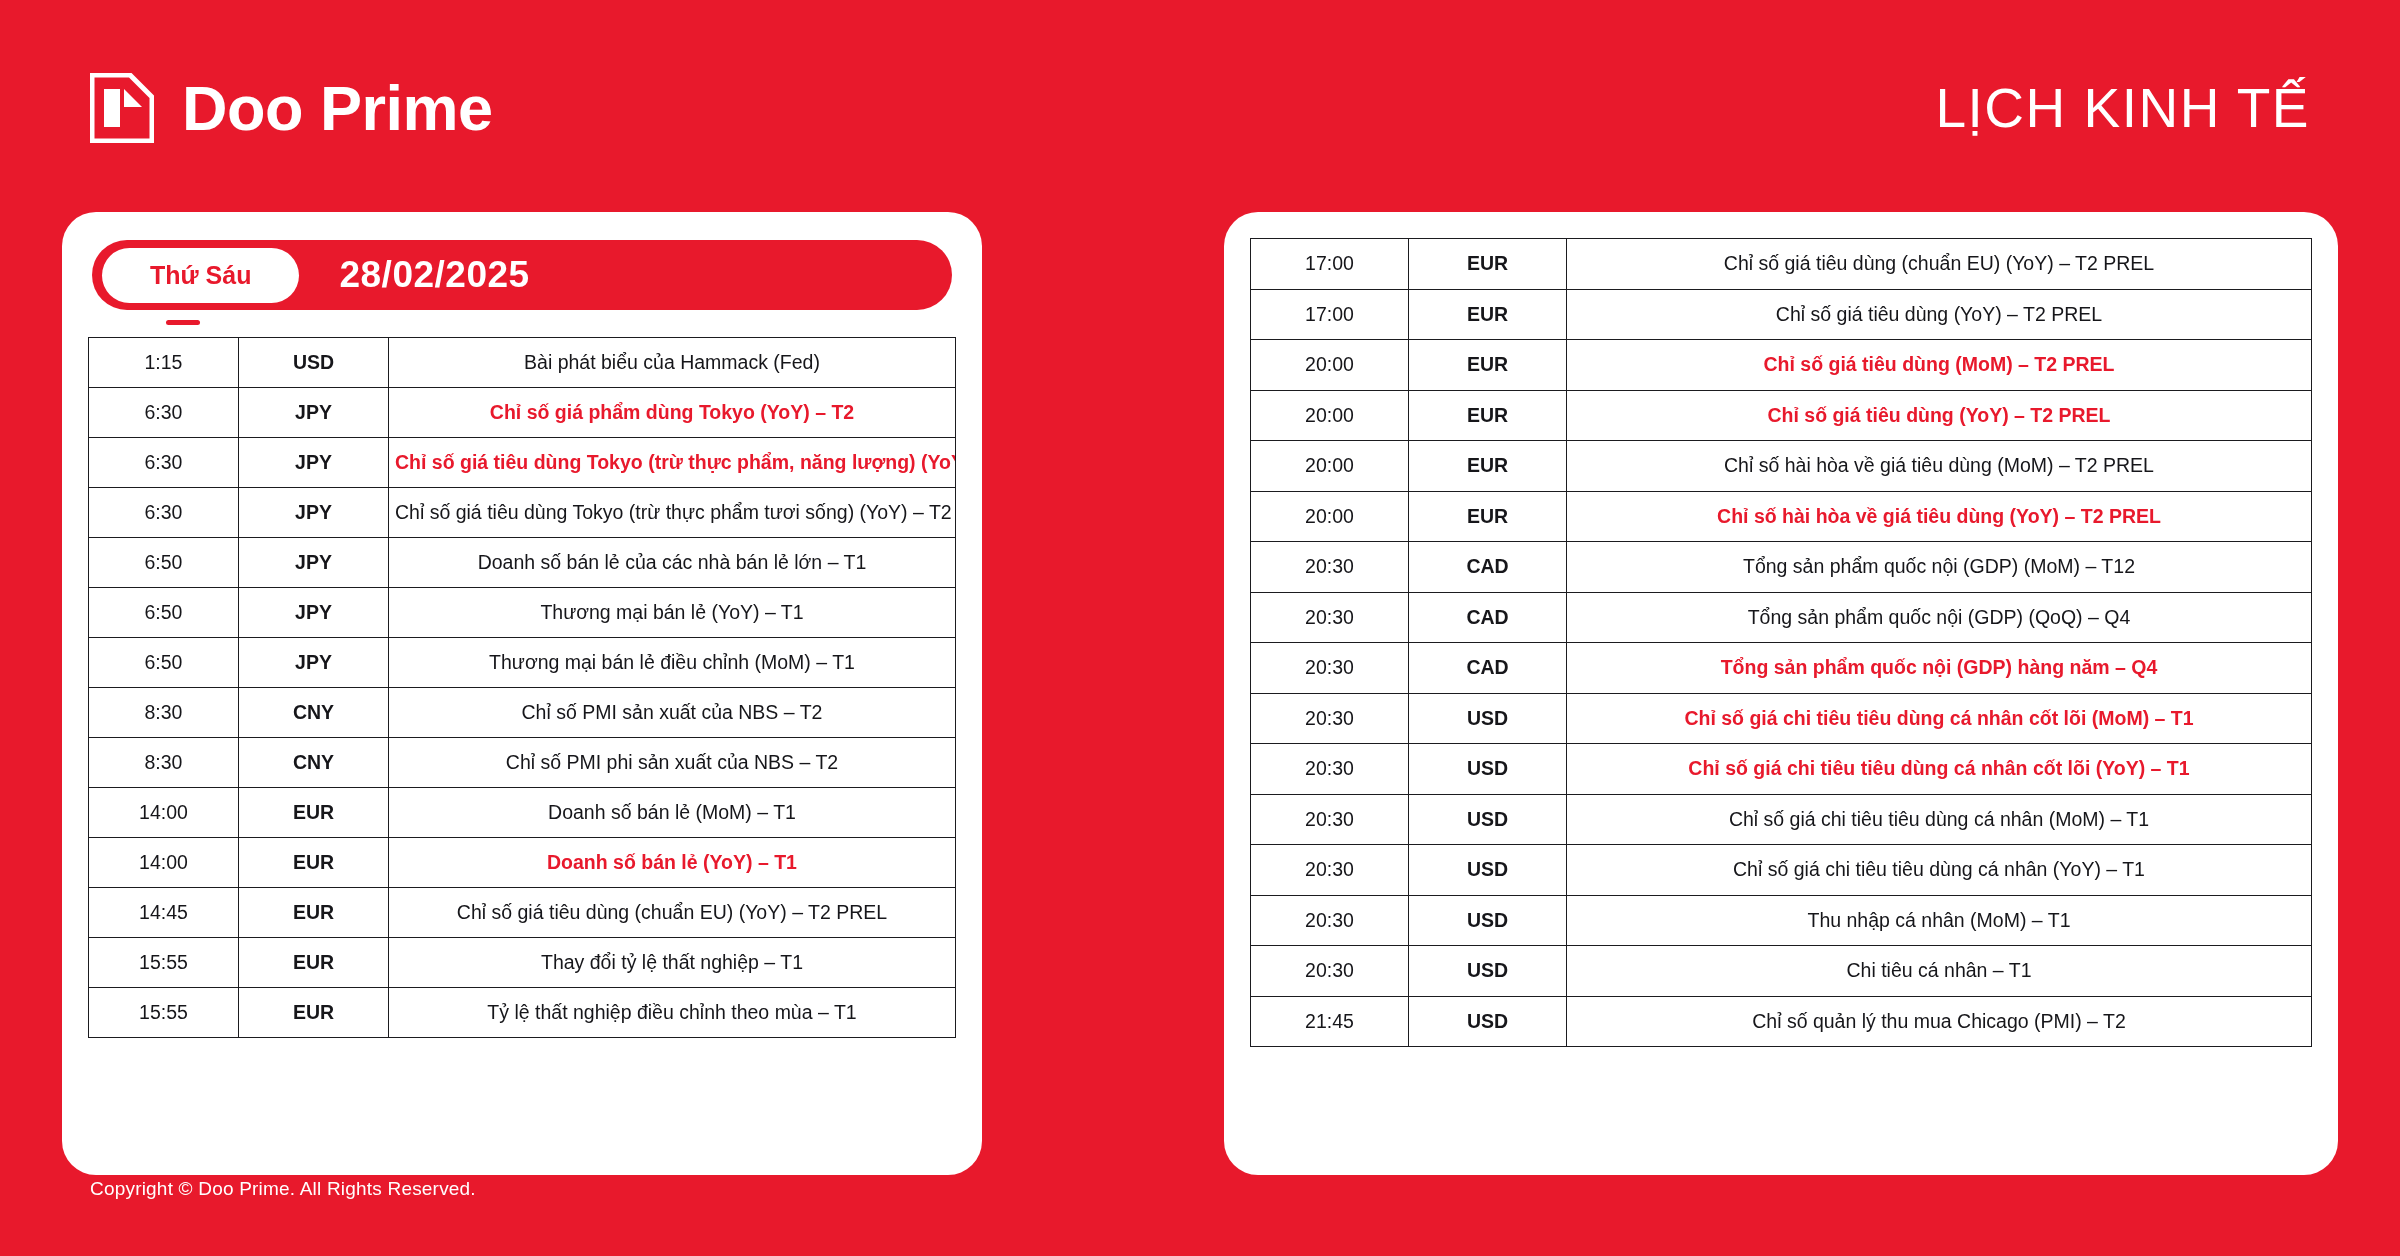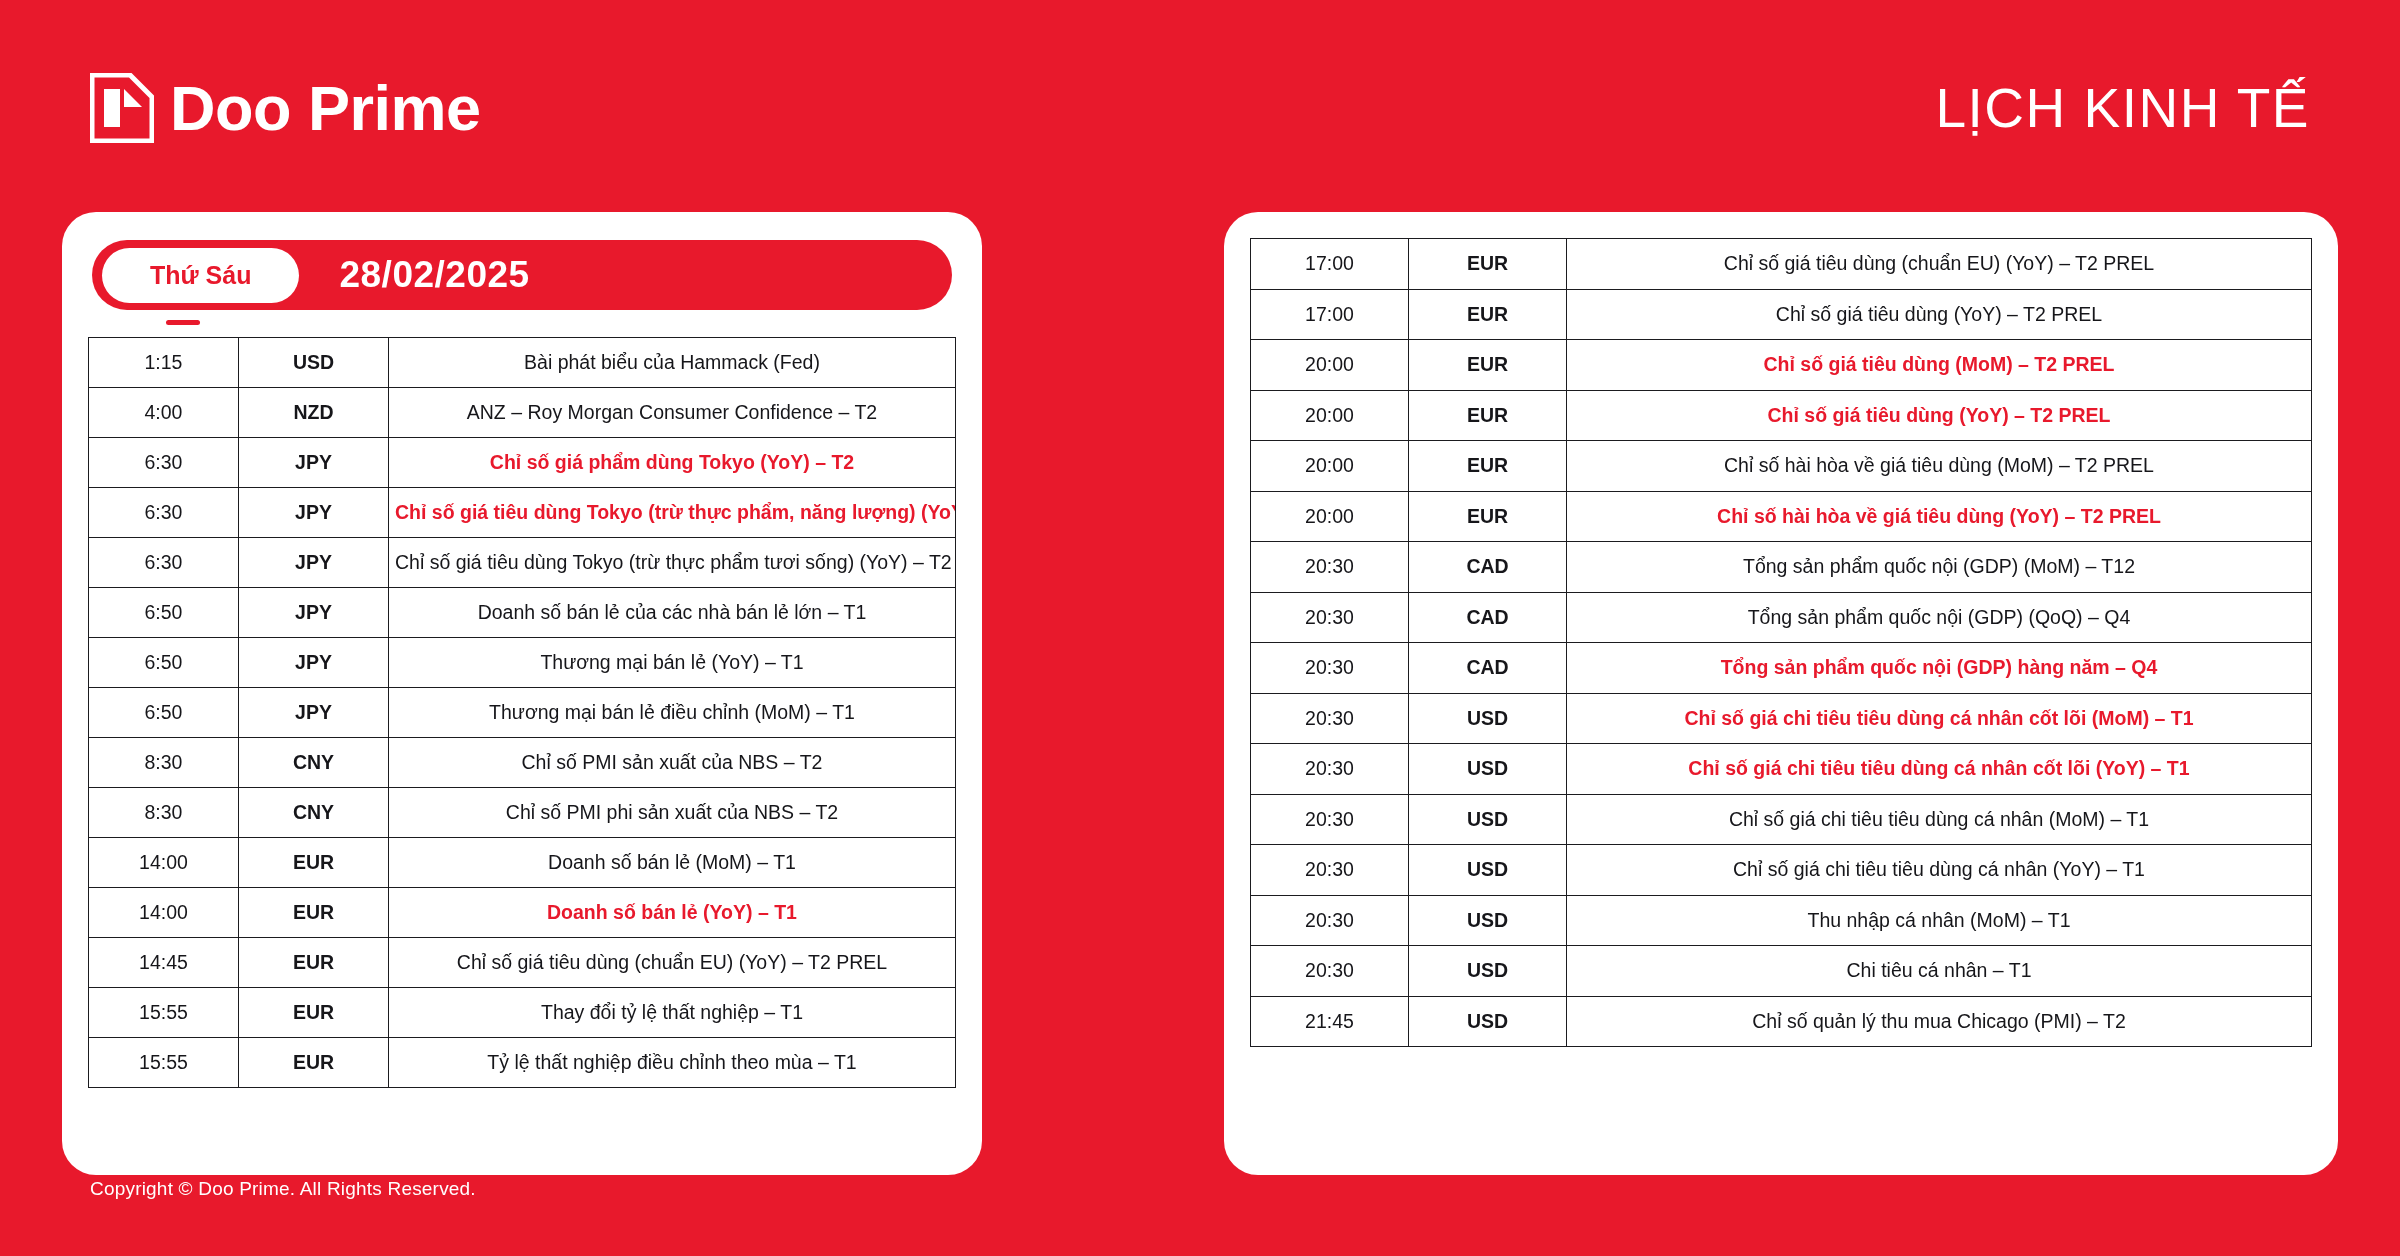--- a/index.html
+++ b/index.html
@@ -20,21 +20,21 @@
     position: absolute;
     top: 62px; left: 90px; right: 90px;
     height: 92px;
     display: flex;
     align-items: center;
     justify-content: space-between;
   }
   .brand {
     display: flex;
     align-items: center;
-    gap: 16px;
+    gap: 28px;
   }
   .logo-mark {
     width: 64px; height: 70px;
     position: relative;
   }
   .brand-name {
     color: #ffffff;
     font-size: 63px;
     font-weight: bold;
     letter-spacing: -0.5px;
@@ -163,25 +163,20 @@
     </div>
     <div class="dash"></div>
 
     <table class="cal">
       <tbody>
           <tr>
             <td class="c-time">1:15</td>
             <td class="c-cur">USD</td>
             <td class="c-evt">Bài phát biểu của Hammack (Fed)</td>
           </tr>
-          <tr>
-            <td class="c-time">4:00</td>
-            <td class="c-cur">NZD</td>
-            <td class="c-evt">ANZ – Roy Morgan Consumer Confidence – T2</td>
-          </tr>
           <tr class="hl">
             <td class="c-time">6:30</td>
             <td class="c-cur">JPY</td>
             <td class="c-evt">Chỉ số giá phẩm dùng Tokyo (YoY) – T2</td>
           </tr>
           <tr class="hl">
             <td class="c-time">6:30</td>
             <td class="c-cur">JPY</td>
             <td class="c-evt">Chỉ số giá tiêu dùng Tokyo (trừ thực phẩm, năng lượng) (YoY) – T2</td>
           </tr>

